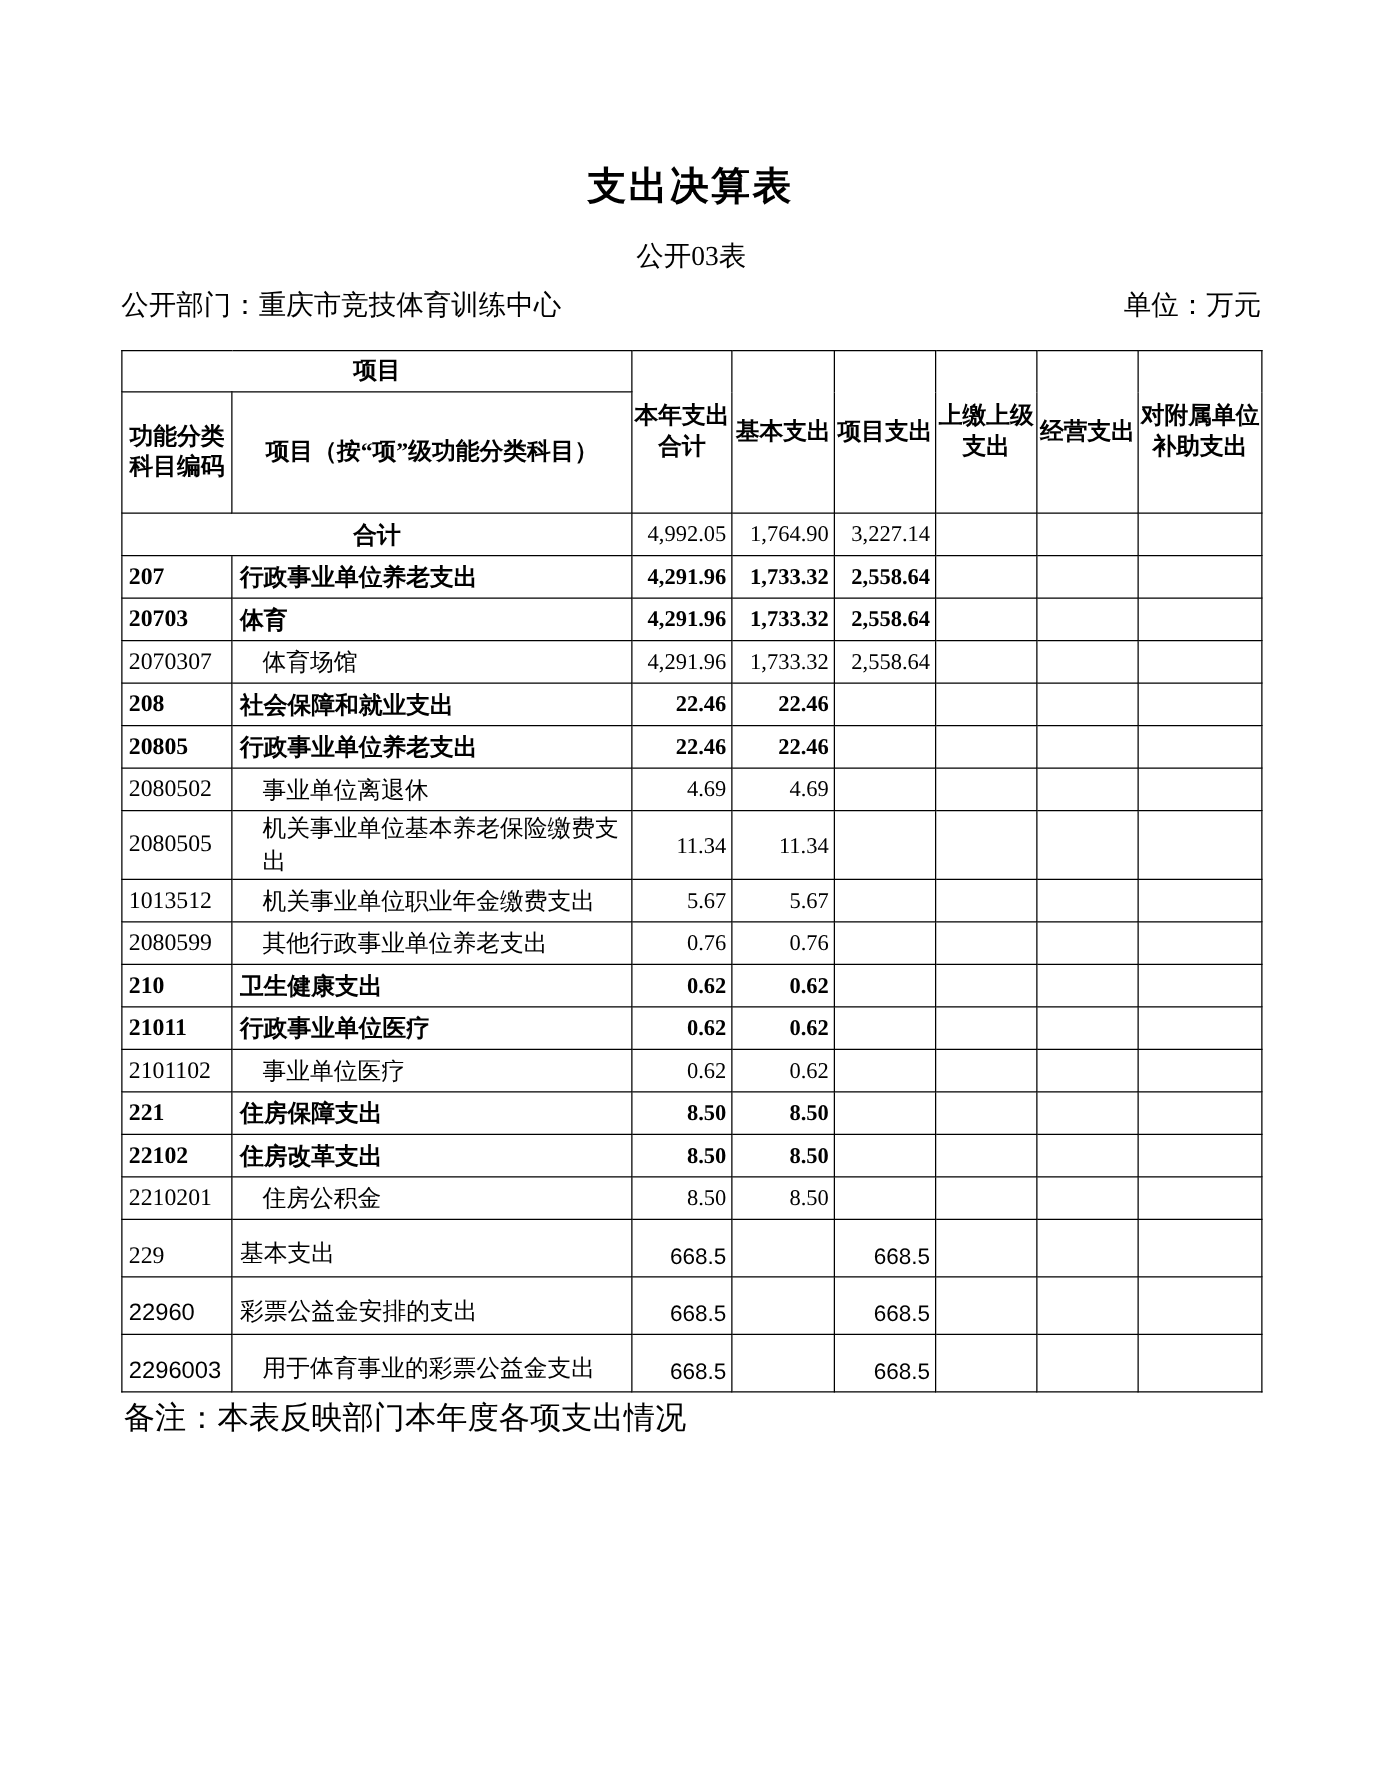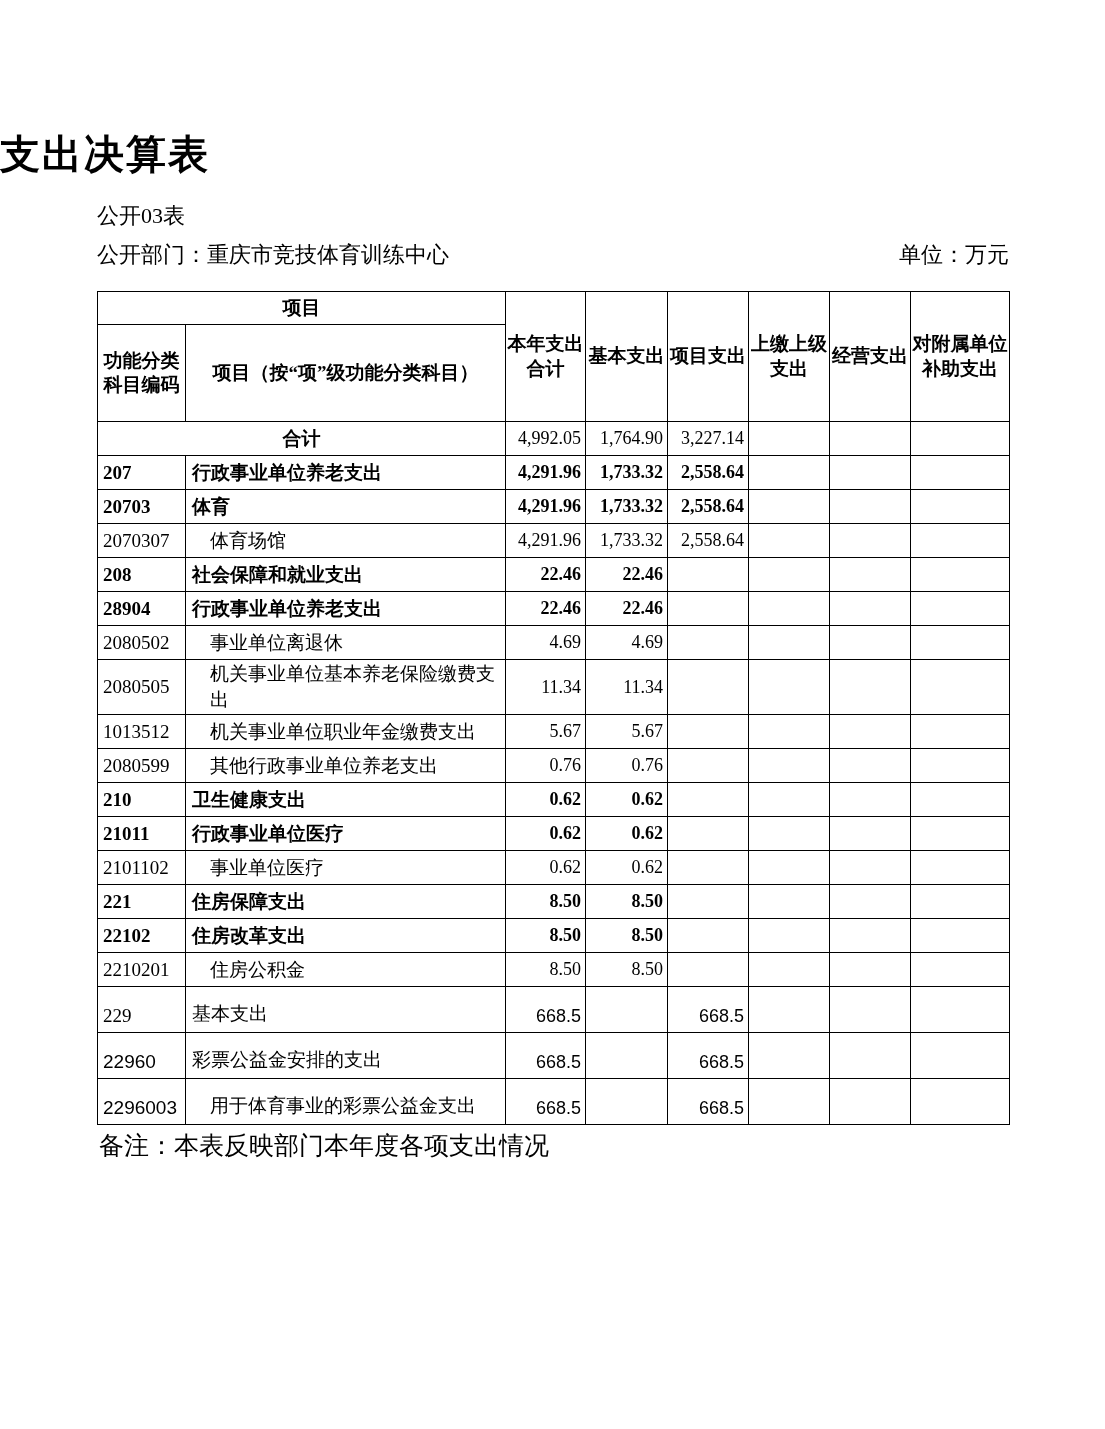--- a/index.html
+++ b/index.html
@@ -5,28 +5,28 @@
   * { box-sizing: border-box; }
   html, body { margin: 0; padding: 0; }
   body {
     width: 1105px; height: 1429px;
     background: #ffffff; color: #000000;
     font-family: "Liberation Serif", "DejaVu Serif", serif;
     overflow: hidden;
   }
   .title {
     margin: 130px 0 0 0;
-    text-align: left;
+    text-align: center;
     font-family: "Liberation Sans", "DejaVu Sans", sans-serif;
-    font-size: 40px; font-weight: bold;
+    font-size: 31px; font-weight: bold;
     letter-spacing: 2px; line-height: 1.2;
   }
   .code-line {
     width: 912px; margin: 24px 0 0 97px;
-    text-align: left; font-size: 22px; line-height: 1.3;
+    text-align: center; font-size: 22px; line-height: 1.3;
   }
   .meta-line {
     width: 912px; margin: 10px 0 0 97px;
     display: flex; justify-content: space-between;
     font-size: 22px; line-height: 1.3;
   }
   table.acct {
     border-collapse: collapse; table-layout: fixed;
     width: 912px; margin: 22px 0 0 97px;
   }
@@ -141,21 +141,21 @@
           <td class="code bold">208</td>
           <td class="item bold">社会保障和就业支出</td>
           <td class="num bold">22.46</td>
           <td class="num bold">22.46</td>
           <td class="num bold"></td>
           <td class="num bold"></td>
           <td class="num bold"></td>
           <td class="num bold"></td>
         </tr>
         <tr>
-          <td class="code bold">28904</td>
+          <td class="code bold">20805</td>
           <td class="item bold">行政事业单位养老支出</td>
           <td class="num bold">22.46</td>
           <td class="num bold">22.46</td>
           <td class="num bold"></td>
           <td class="num bold"></td>
           <td class="num bold"></td>
           <td class="num bold"></td>
         </tr>
         <tr>
           <td class="code">2080502</td>

